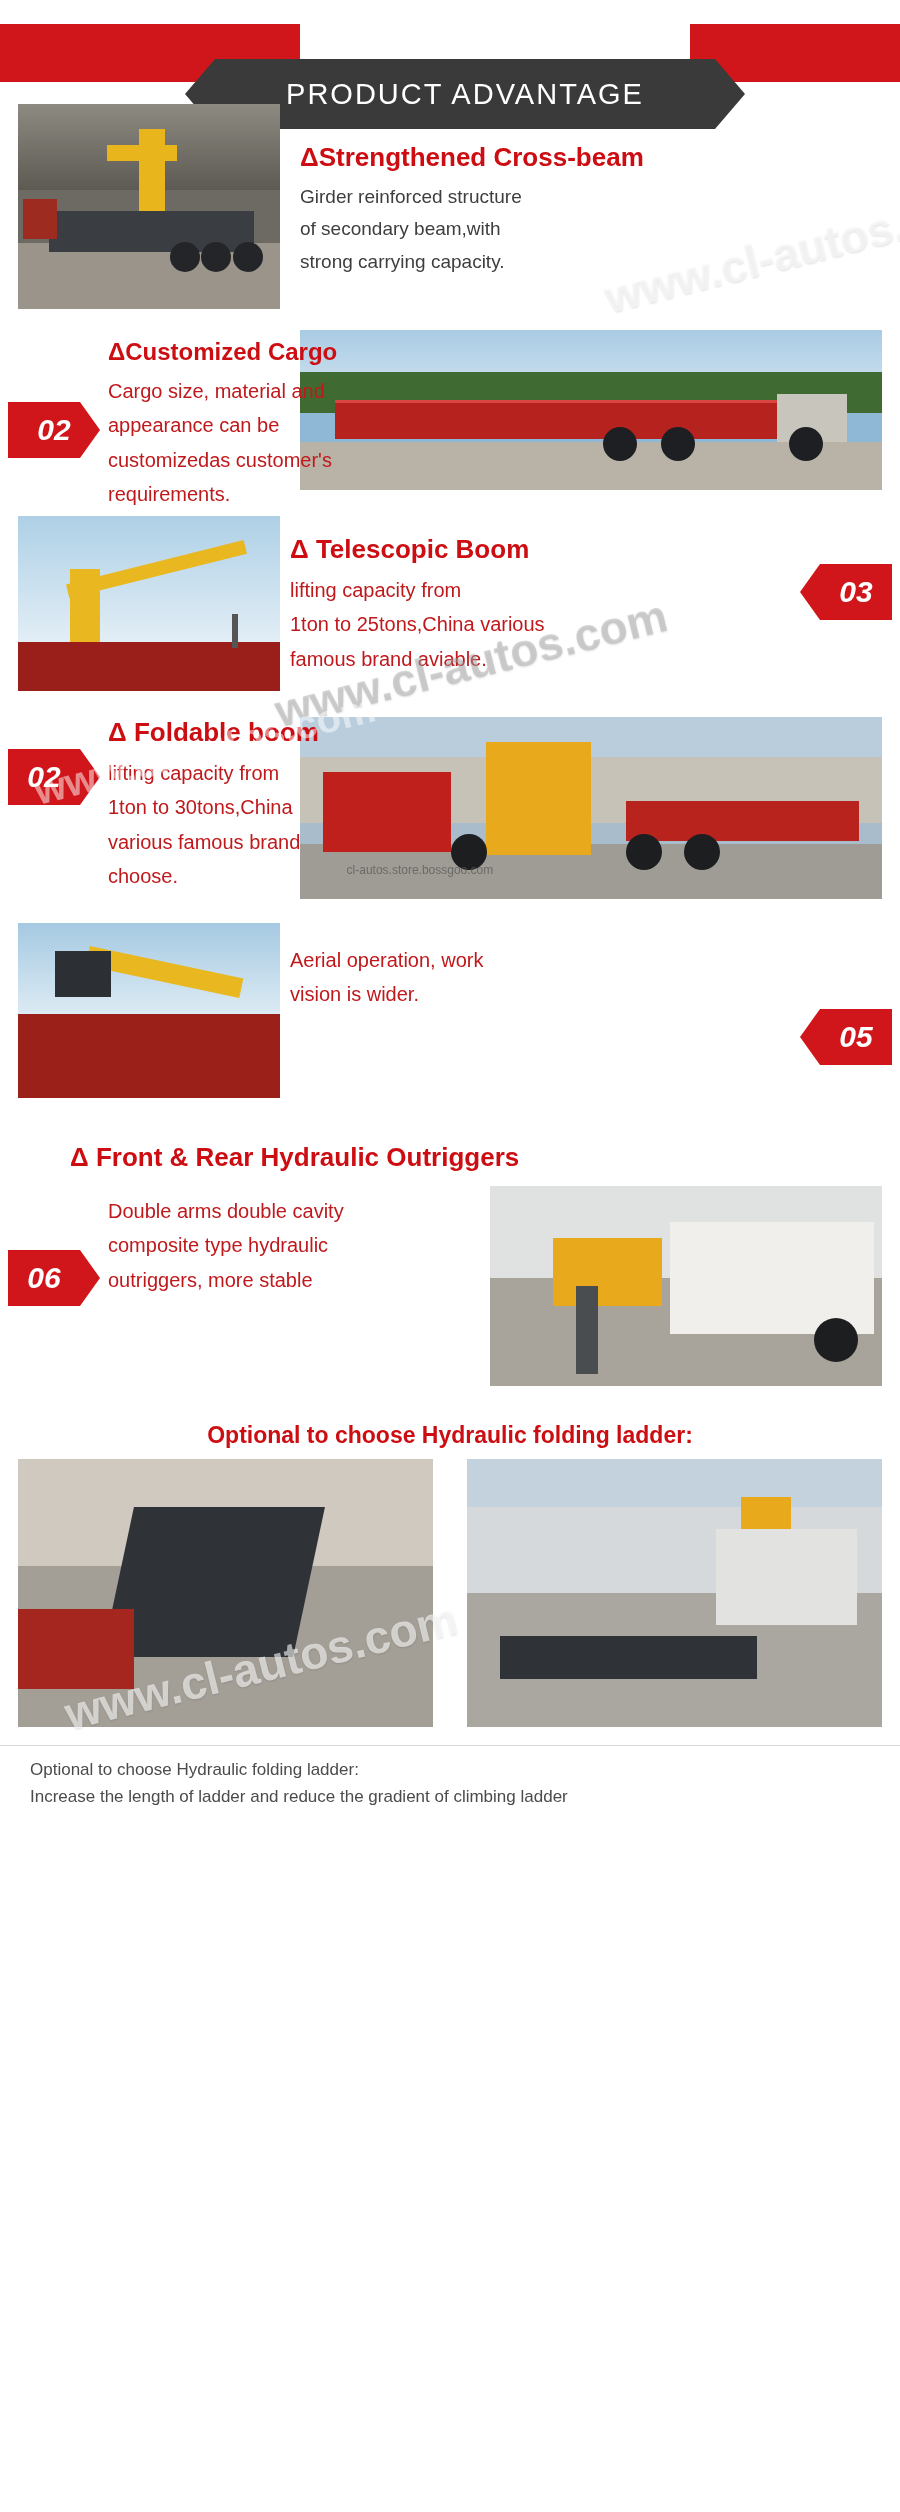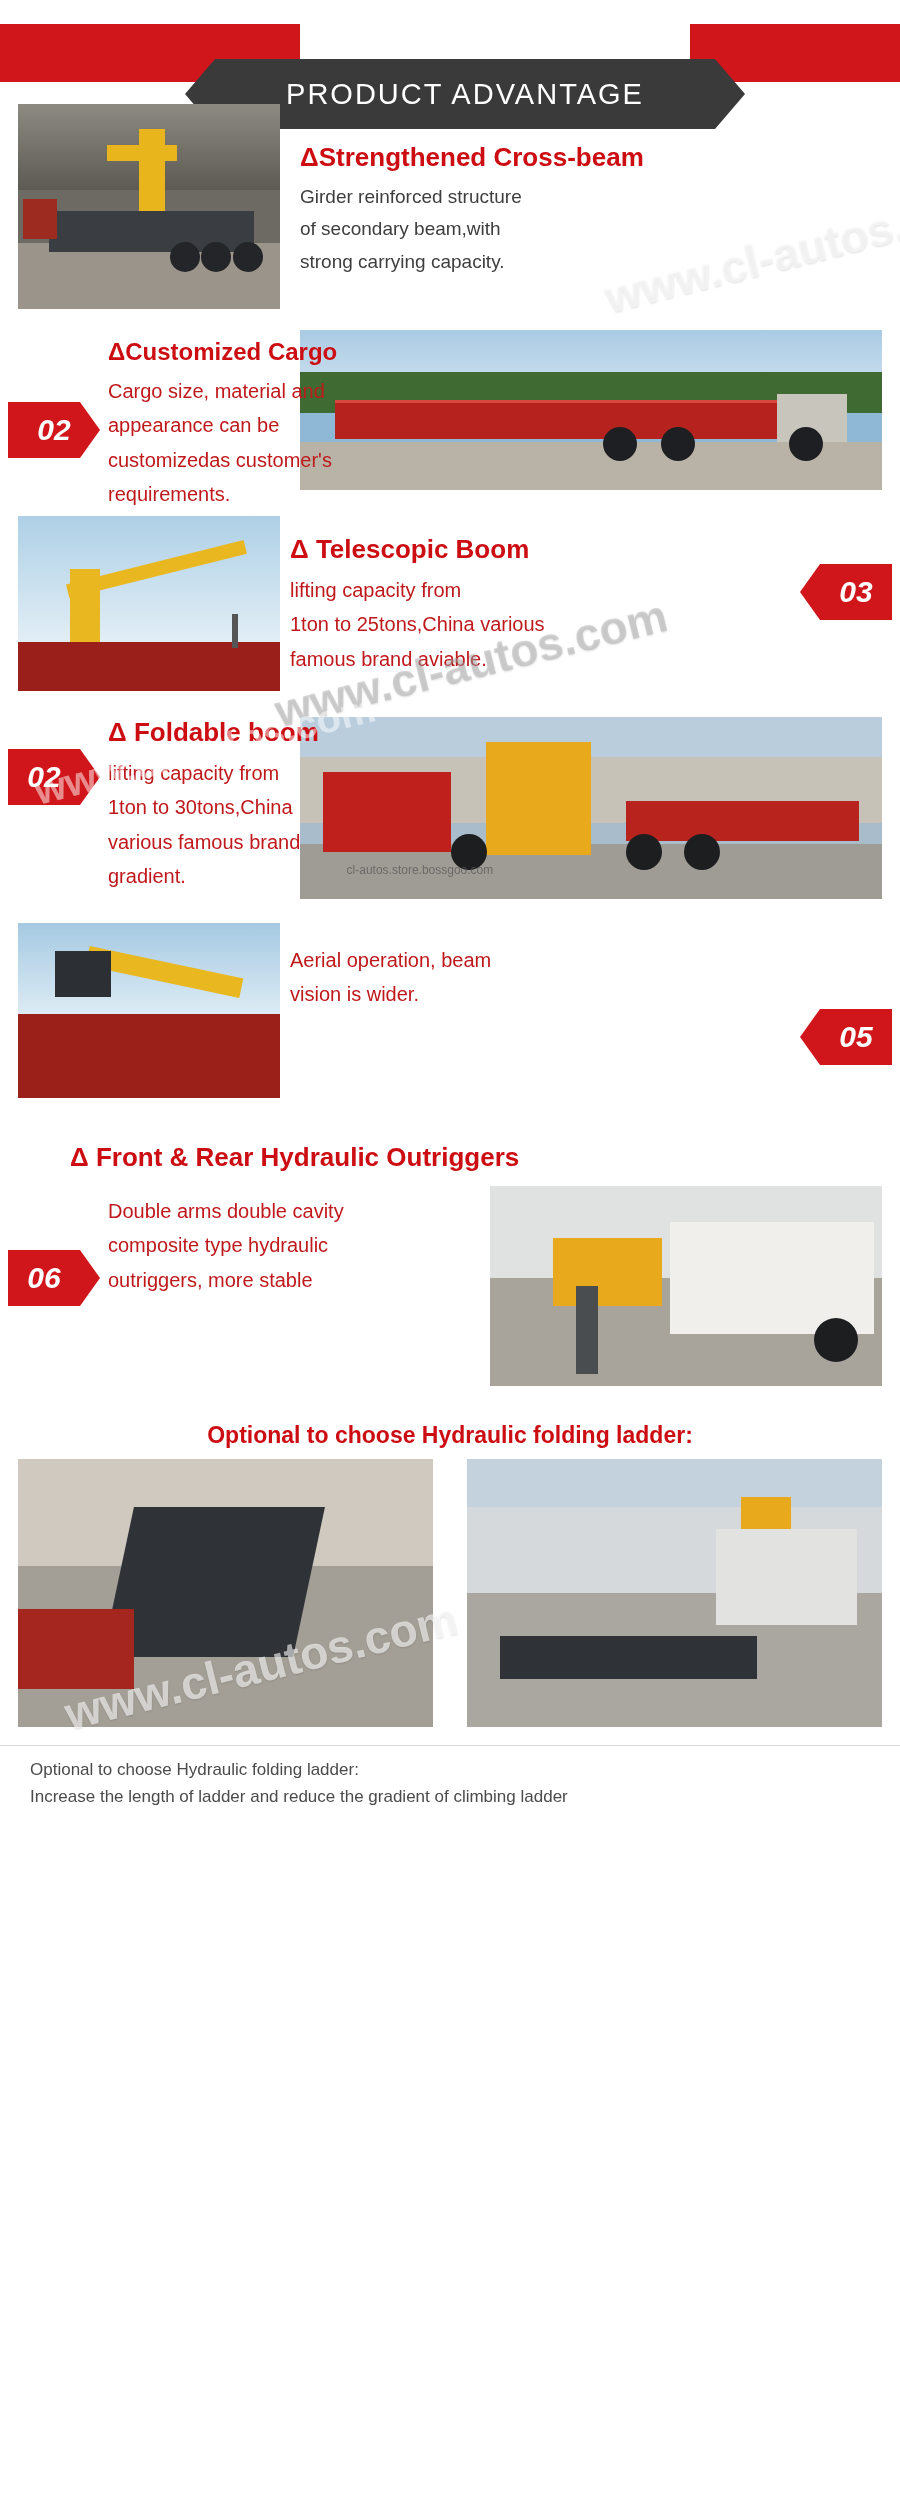--- a/index.html
+++ b/index.html
@@ -330,34 +330,34 @@
       <div class="w4" style="left:56%;"></div>
       <div class="w4" style="left:66%;"></div>
       <div class="small-wm" style="left:8%; bottom:12%;">cl-autos.store.bossgoo.com</div>
     </div>
     <div class="badge left" style="left:8px; top:32px;">02</div>
     <div style="position:absolute; left:108px; top:0px; width:280px;">
       <div class="heading">Δ  Foldable boom</div>
       <div class="body-line">lifting capacity from</div>
       <div class="body-line">1ton to 30tons,China</div>
       <div class="body-line">various famous brand</div>
-      <div class="body-line">gradient.</div>
+      <div class="body-line">choose.</div>
     </div>
     <div class="wm2" style="left:30px; top:10px;">www.cl-autos.com</div>
   </div>
 
   <div class="row" style="height:200px;">
     <div class="ph5 photo">
       <div class="sky5"></div>
       <div class="red5"></div>
       <div class="arm"></div>
       <div class="seat"></div>
     </div>
     <div style="position:absolute; left:290px; top:20px; width:520px;">
-      <div class="body-line">Aerial operation, beam</div>
+      <div class="body-line">Aerial operation, work</div>
       <div class="body-line">vision is wider.</div>
     </div>
     <div class="badge right" style="right:8px; top:48px;margin-top:38px;">05</div>
   </div>
 
   <div class="row" style="height:240px; margin-top:19px;">
     <div style="position:absolute; left:70px; top:0; width:760px;">
       <div class="heading">Δ  Front &amp; Rear Hydraulic Outriggers</div>
     </div>
     <div class="ph6 photo" style="top:44px;">

